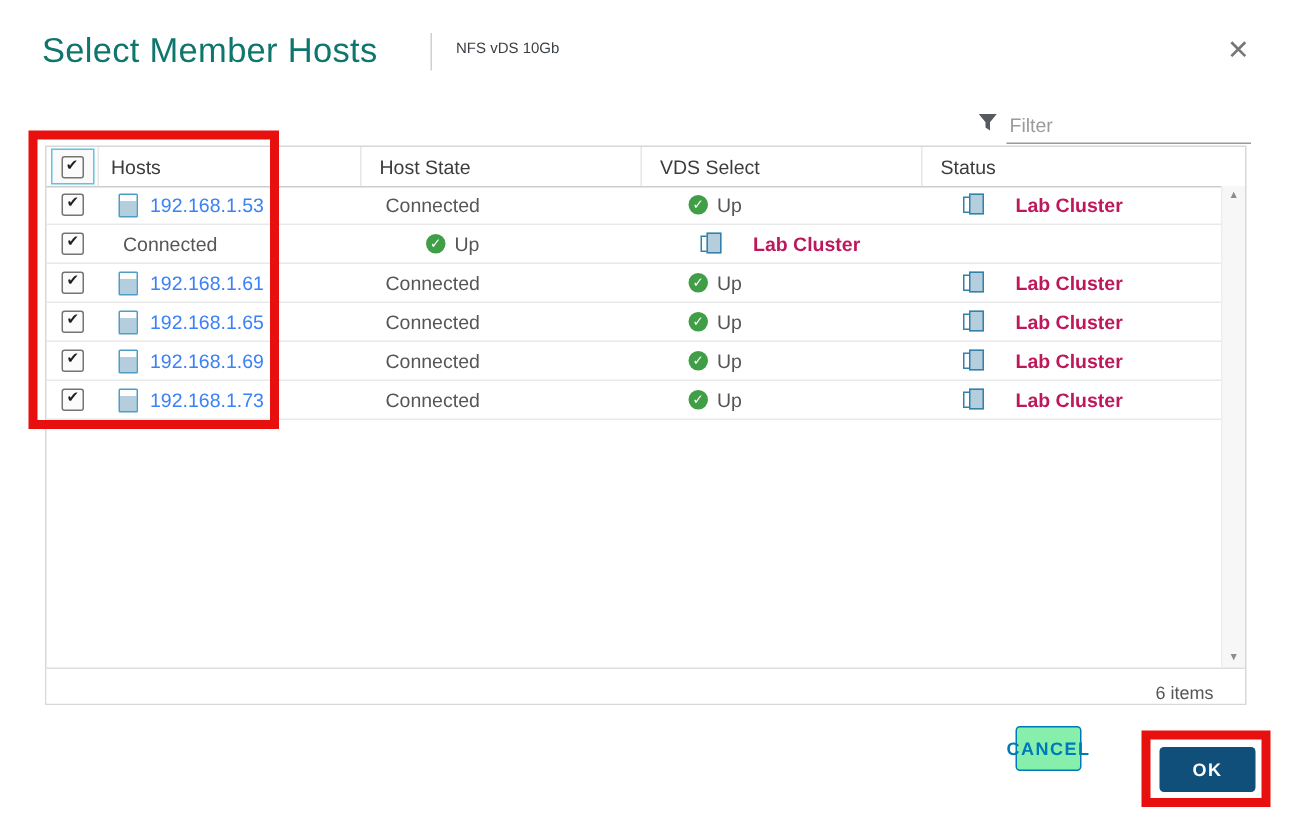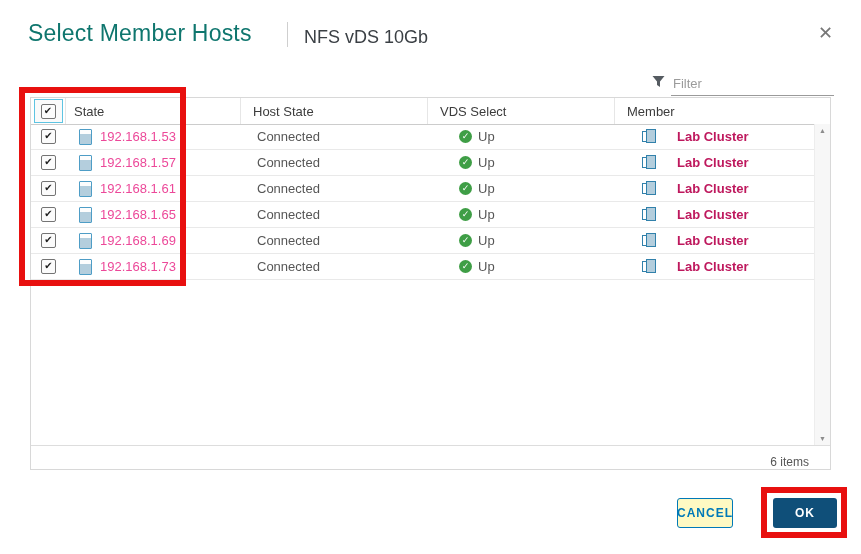--- a/index.html
+++ b/index.html
@@ -3,21 +3,21 @@
 <meta charset="utf-8">
 <style>
   html,body{margin:0;padding:0;background:#fff;}
   body{width:861px;height:554px;position:relative;overflow:hidden;
        font-family:"Liberation Sans","DejaVu Sans",sans-serif;color:#454545;}
   .abs{position:absolute;}
 
   
   .dlg-title{left:28px;top:20px;font-size:23px;color:#0f766e;letter-spacing:.2px;}
   .title-sep{left:287px;top:22px;width:1px;height:25px;background:#cfcfcf;}
-  .dlg-subtitle{left:304px;top:27px;font-size:18px;color:#3a3f44;}
+  .dlg-subtitle{left:304px;top:27px;font-size:10px;color:#3a3f44;}
   .close-x{left:818px;top:24px;font-size:18px;color:#777;cursor:pointer;line-height:18px;}
 
   
   .filter-icon{left:652px;top:75px;width:13px;height:13px;}
   .filter-input{left:671px;top:72px;width:159px;height:21px;border:none;outline:none;
       border-bottom:1px solid #9a9a9a;font-size:13px;color:#454545;background:transparent;
       font-family:"Liberation Sans",sans-serif;}
   .filter-input::placeholder{color:#9b9b9b;}
 
   
@@ -32,21 +32,21 @@
   .c2{width:187px;flex:none;padding-left:12px;}
   .c3{width:187px;flex:none;padding-left:12px;}
   .c4{flex:1;padding-left:12px;}
   .hdr-chk-focus{border:1px solid #5ec4e2;width:29px;height:24px;display:flex;
       align-items:center;justify-content:center;box-sizing:border-box;background:#fafafa;}
   .tbody{position:absolute;top:26px;left:0;right:16px;bottom:24px;overflow:hidden;}
   .trow{display:flex;height:26px;box-sizing:border-box;border-bottom:1px solid #e9e9e9;
         align-items:center;font-size:13px;color:#4f4f4f;}
   .cell{display:flex;align-items:center;box-sizing:border-box;height:100%;}
   .cell.c0{justify-content:center;}
-  .cell.c1{padding-left:13px;gap:8px;color:#ec4899;text-align:center;}
+  .cell.c1{padding-left:13px;gap:8px;color:#3b82f6;text-align:center;}
   .cell.c2{padding-left:16px;color:#565656;}
   .cell.c3{padding-left:31px;gap:6px;color:#565656;}
   .cell.c4{padding-left:27px;gap:20px;color:#be185d;font-weight:bold;}
 
   .checkbox{width:13px;height:13px;border:1px solid #747474;border-radius:2px;flex:none;
       background:#fbfbfb;color:#1f1f1f;font-size:10px;line-height:12px;text-align:center;cursor:pointer;}
   .host-icon{width:11px;height:14px;border:1px solid #4e9dc6;border-radius:1px;flex:none;
       background:linear-gradient(to bottom,#fdfdfd 0 4px,#b4cedd 4px);}
   .up-icon{width:13px;height:13px;border-radius:50%;background:#3f9e46;color:#fff;flex:none;
       font-size:9px;line-height:13px;text-align:center;font-weight:bold;}
@@ -63,21 +63,21 @@
   .scroll-arrow{font-size:7px;color:#8c8c8c;padding:3px 0;cursor:pointer;}
 
   .tfoot{position:absolute;left:0;right:0;bottom:0;height:24px;border-top:1px solid #dddddd;
       display:flex;align-items:flex-end;justify-content:flex-end;padding-right:21px;
       font-size:12px;color:#565656;box-sizing:border-box;background:#fff;}
 
   
   .btn{position:absolute;height:30px;border-radius:3px;font-size:12px;font-weight:bold;
       letter-spacing:1px;display:flex;align-items:center;justify-content:center;
       cursor:pointer;box-sizing:border-box;font-family:"Liberation Sans",sans-serif;}
-  .btn-cancel{left:677px;top:498px;width:56px;border:1px solid #0079b8;color:#0079b8;background:#fef9c3;}
+  .btn-cancel{left:677px;top:484px;width:44px;border:1px solid #0079b8;color:#0079b8;background:#86efac;}
   .btn-ok{left:773px;top:498px;width:64px;border:none;color:#fff;background:#0f4f79;}
 
   
   .anno{border:6px solid #e8100f;box-sizing:border-box;pointer-events:none;z-index:50;}
   .anno1{left:19px;top:87px;width:167px;height:199px;}
   .anno2{left:761px;top:487px;width:86px;height:51px;}
 </style>
 </head>
 <body>
 
@@ -91,24 +91,24 @@
 </svg>
 <input class="abs filter-input" type="text" placeholder="Filter" style="">
 
 <div class="abs grid">
   <div class="thead">
     <div class="th c0">
       <div class="hdr-chk-focus">
         <span class="checkbox">✔</span>
       </div>
     </div>
-    <div class="th c1">State</div>
+    <div class="th c1">Hosts</div>
     <div class="th c2">Host State</div>
     <div class="th c3">VDS Select</div>
-    <div class="th c4">Member</div>
+    <div class="th c4">Status</div>
   </div>
 
   <div class="tbody" id="tbody-rows">
   <div class="trow">
     <div class="cell c0">
       <span class="checkbox">✔</span>
     </div>
     <div class="cell c1">
       <span class="host-icon"></span>
       <span>192.168.1.53</span>
@@ -123,24 +123,20 @@
         <span class="back"></span>
             <span class="front"></span>
       </span>
       <span>Lab Cluster</span>
     </div>
   </div>
 
   <div class="trow">
     <div class="cell c0">
       <span class="checkbox">✔</span>
-    </div>
-    <div class="cell c1">
-      <span class="host-icon"></span>
-      <span>192.168.1.57</span>
     </div>
     <div class="cell c2">Connected</div>
     <div class="cell c3">
       <span class="up-icon">✓</span>
       <span>Up</span>
     </div>
     <div class="cell c4">
       <span class="cluster-icon">
         <span class="back"></span>
             <span class="front"></span>

